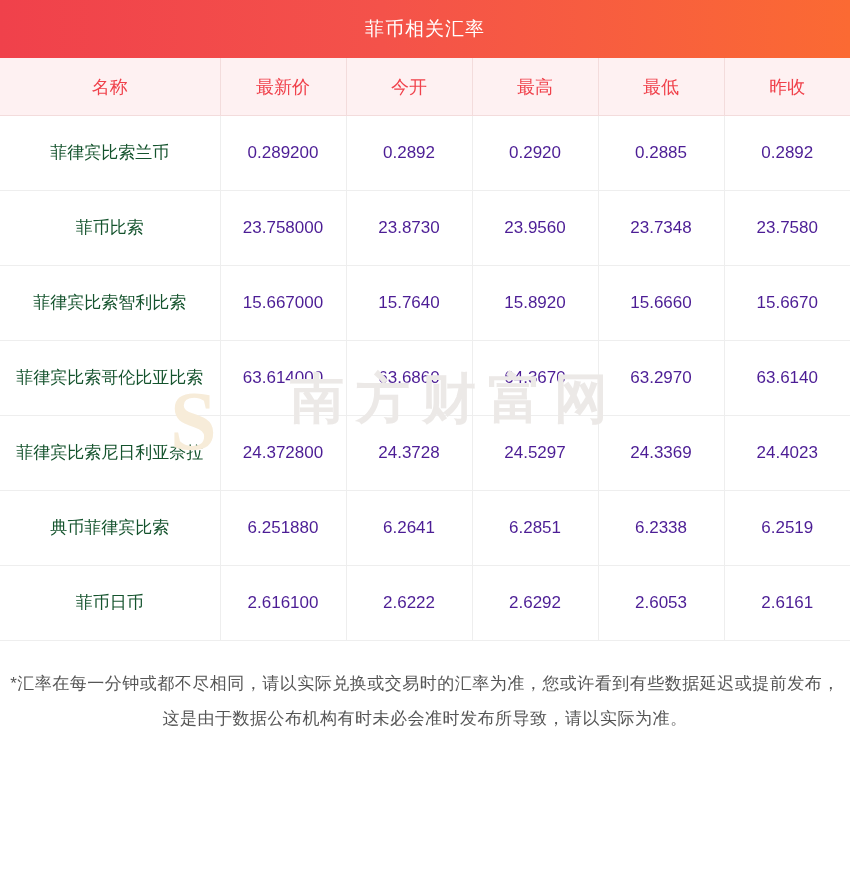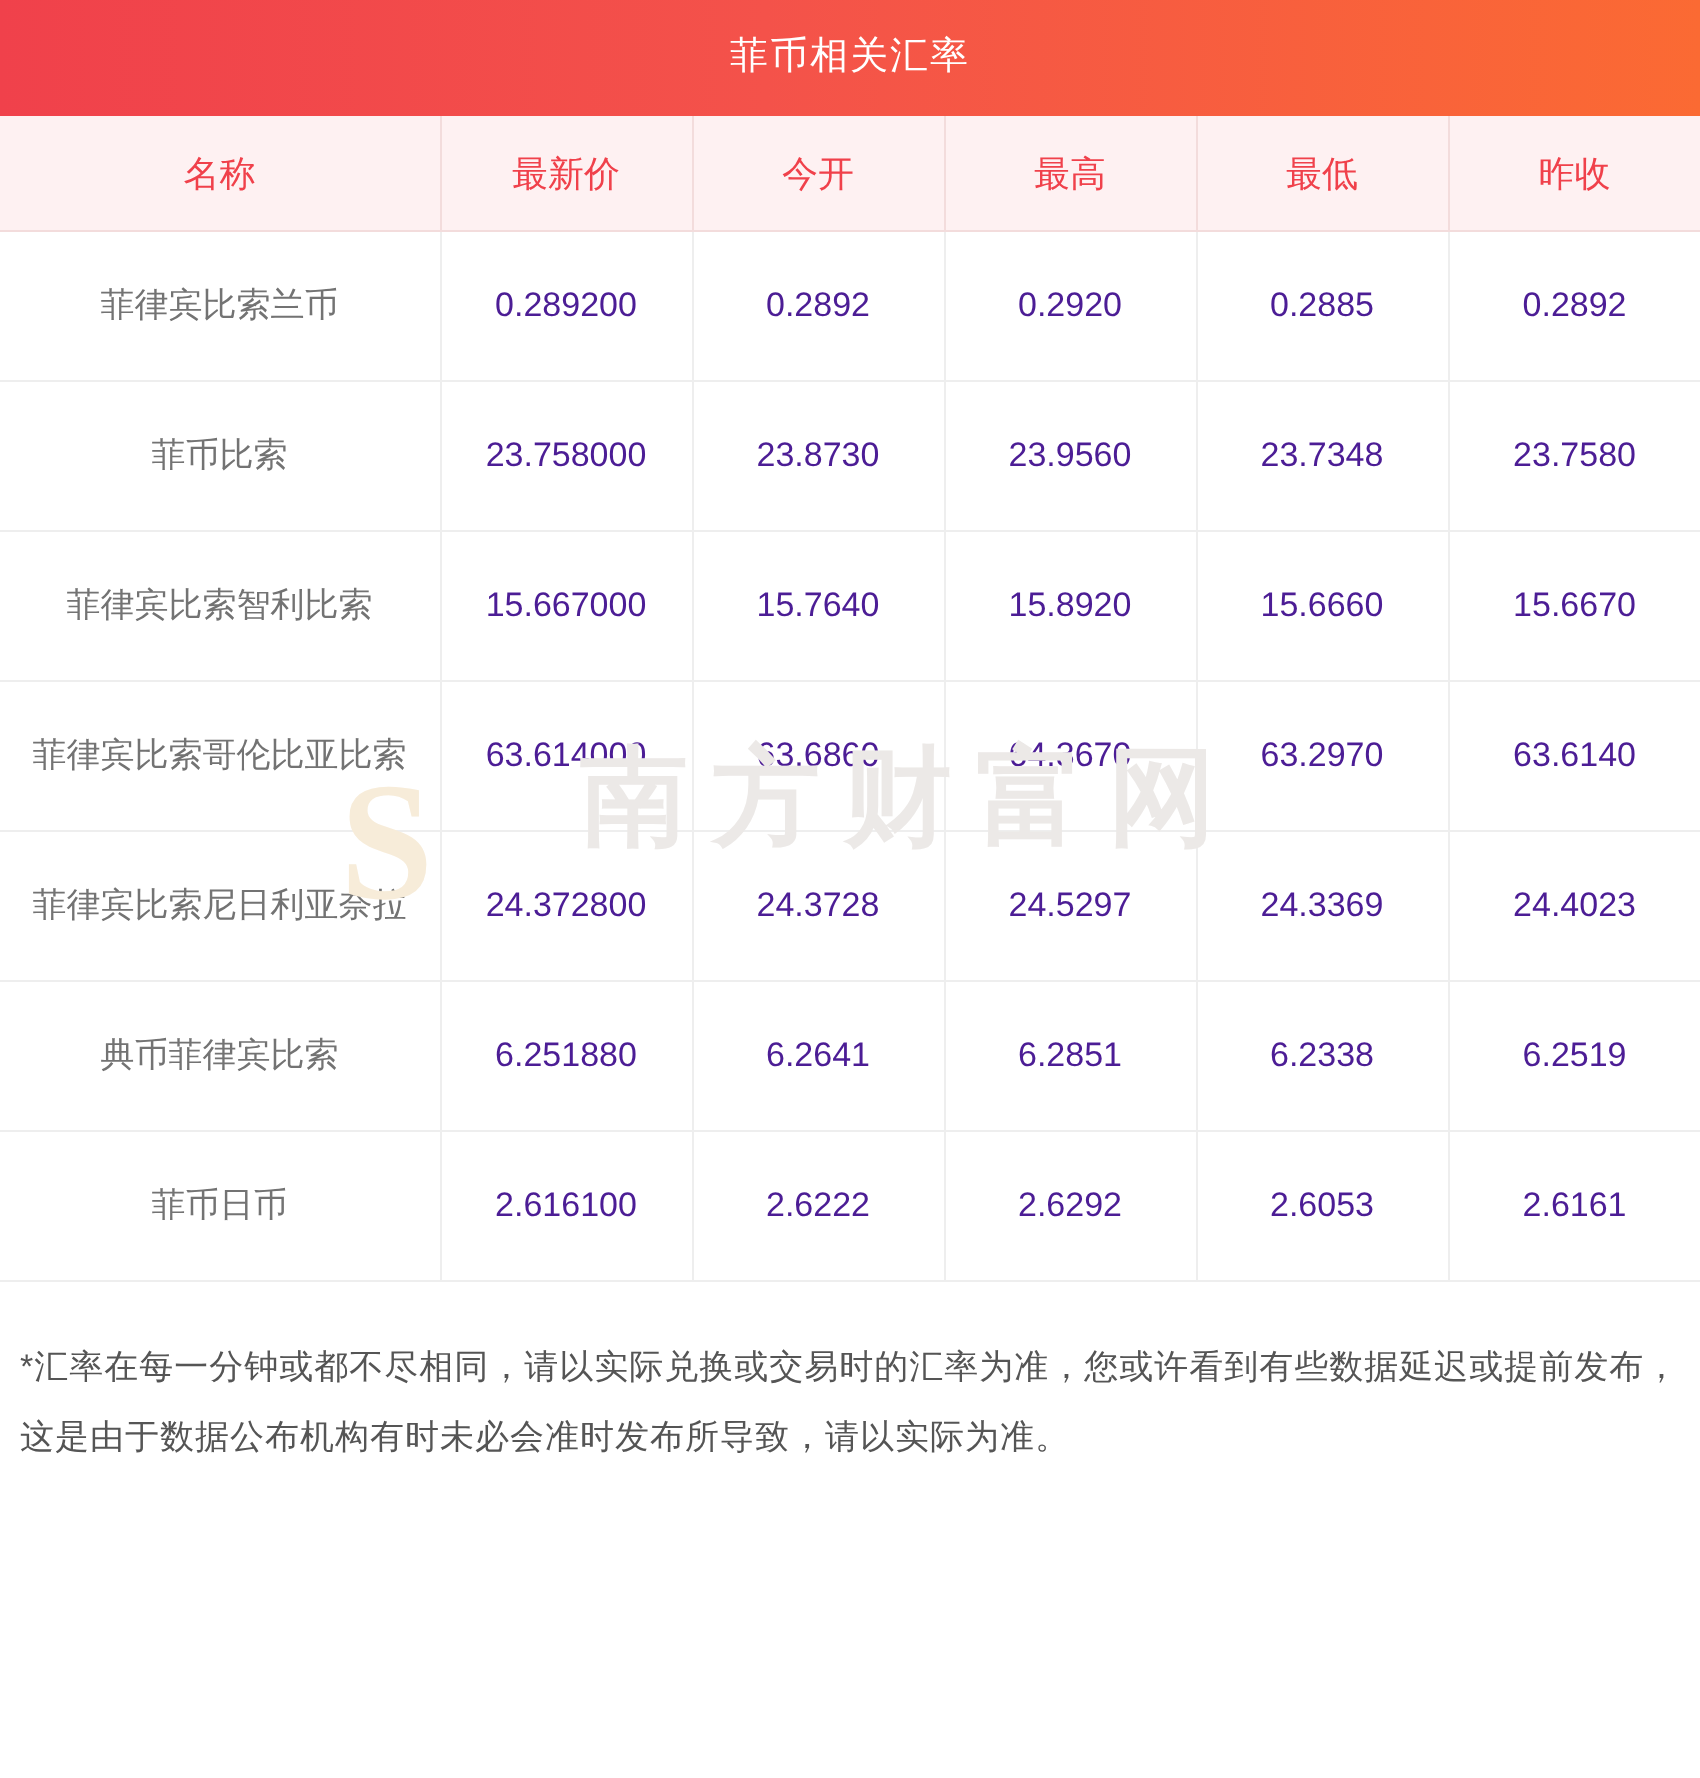--- a/index.html
+++ b/index.html
@@ -55,21 +55,21 @@
     color: #4c1d95;
     height: 62px;
     padding: 6px 4px;
     line-height: 1.55;
     background: transparent;
   }
   .rate-table td:last-child {
     border-right: none;
   }
   .rate-table td.name-cell {
-    color: #737373;
+    color: #14532d;
   }
   .rate-table col.c-name { width: 220px; }
   .rate-table col.c-val { width: 126px; }
 
   .watermark {
     position: absolute;
     left: 170px;
     top: 352px;
     width: 520px;
     height: 120px;
@@ -106,21 +106,21 @@
     color: #f4e7cf;
     font-family: "Liberation Serif", serif;
     font-style: italic;
     white-space: nowrap;
   }
   .note {
     margin: 26px 10px 0 10px;
     font-size: 17px;
     line-height: 2.05;
     color: #555555;
-    text-align: left;
+    text-align: center;
     letter-spacing: 0.5px;
   }
 </style>
 </head>
 <body>
 
 <div class="page">
 
   <table class="rate-table">
     <colgroup>

